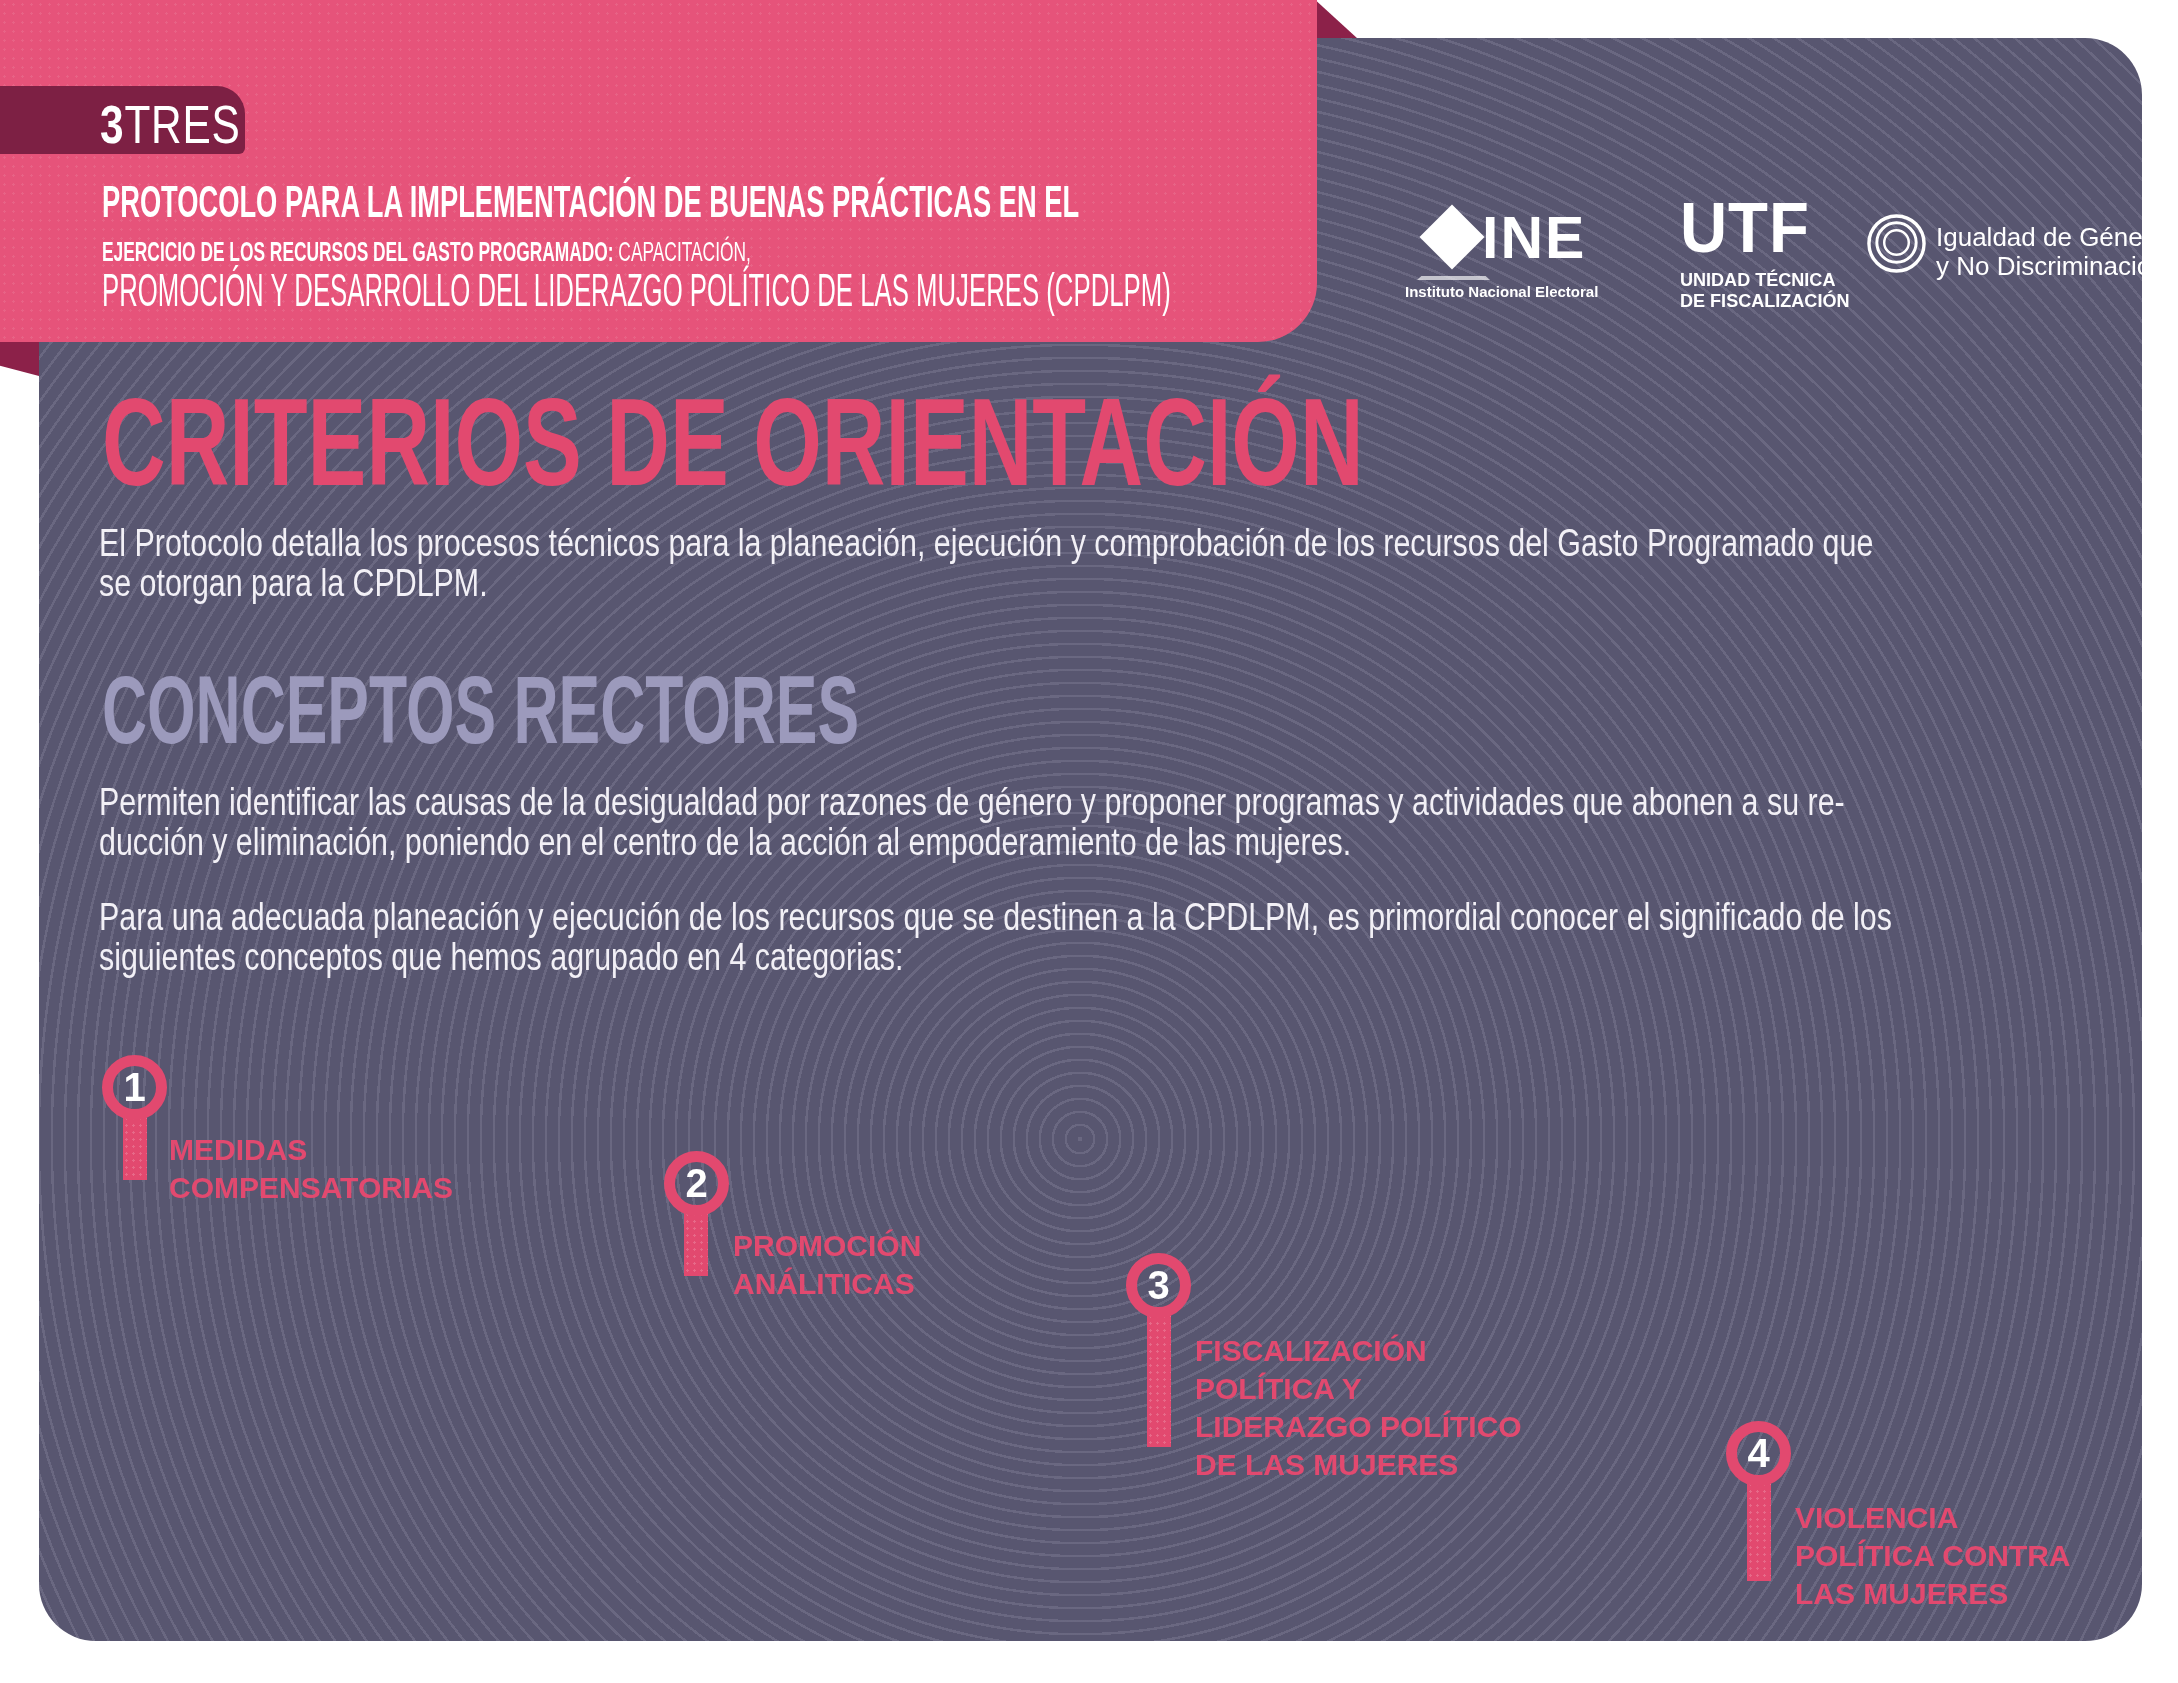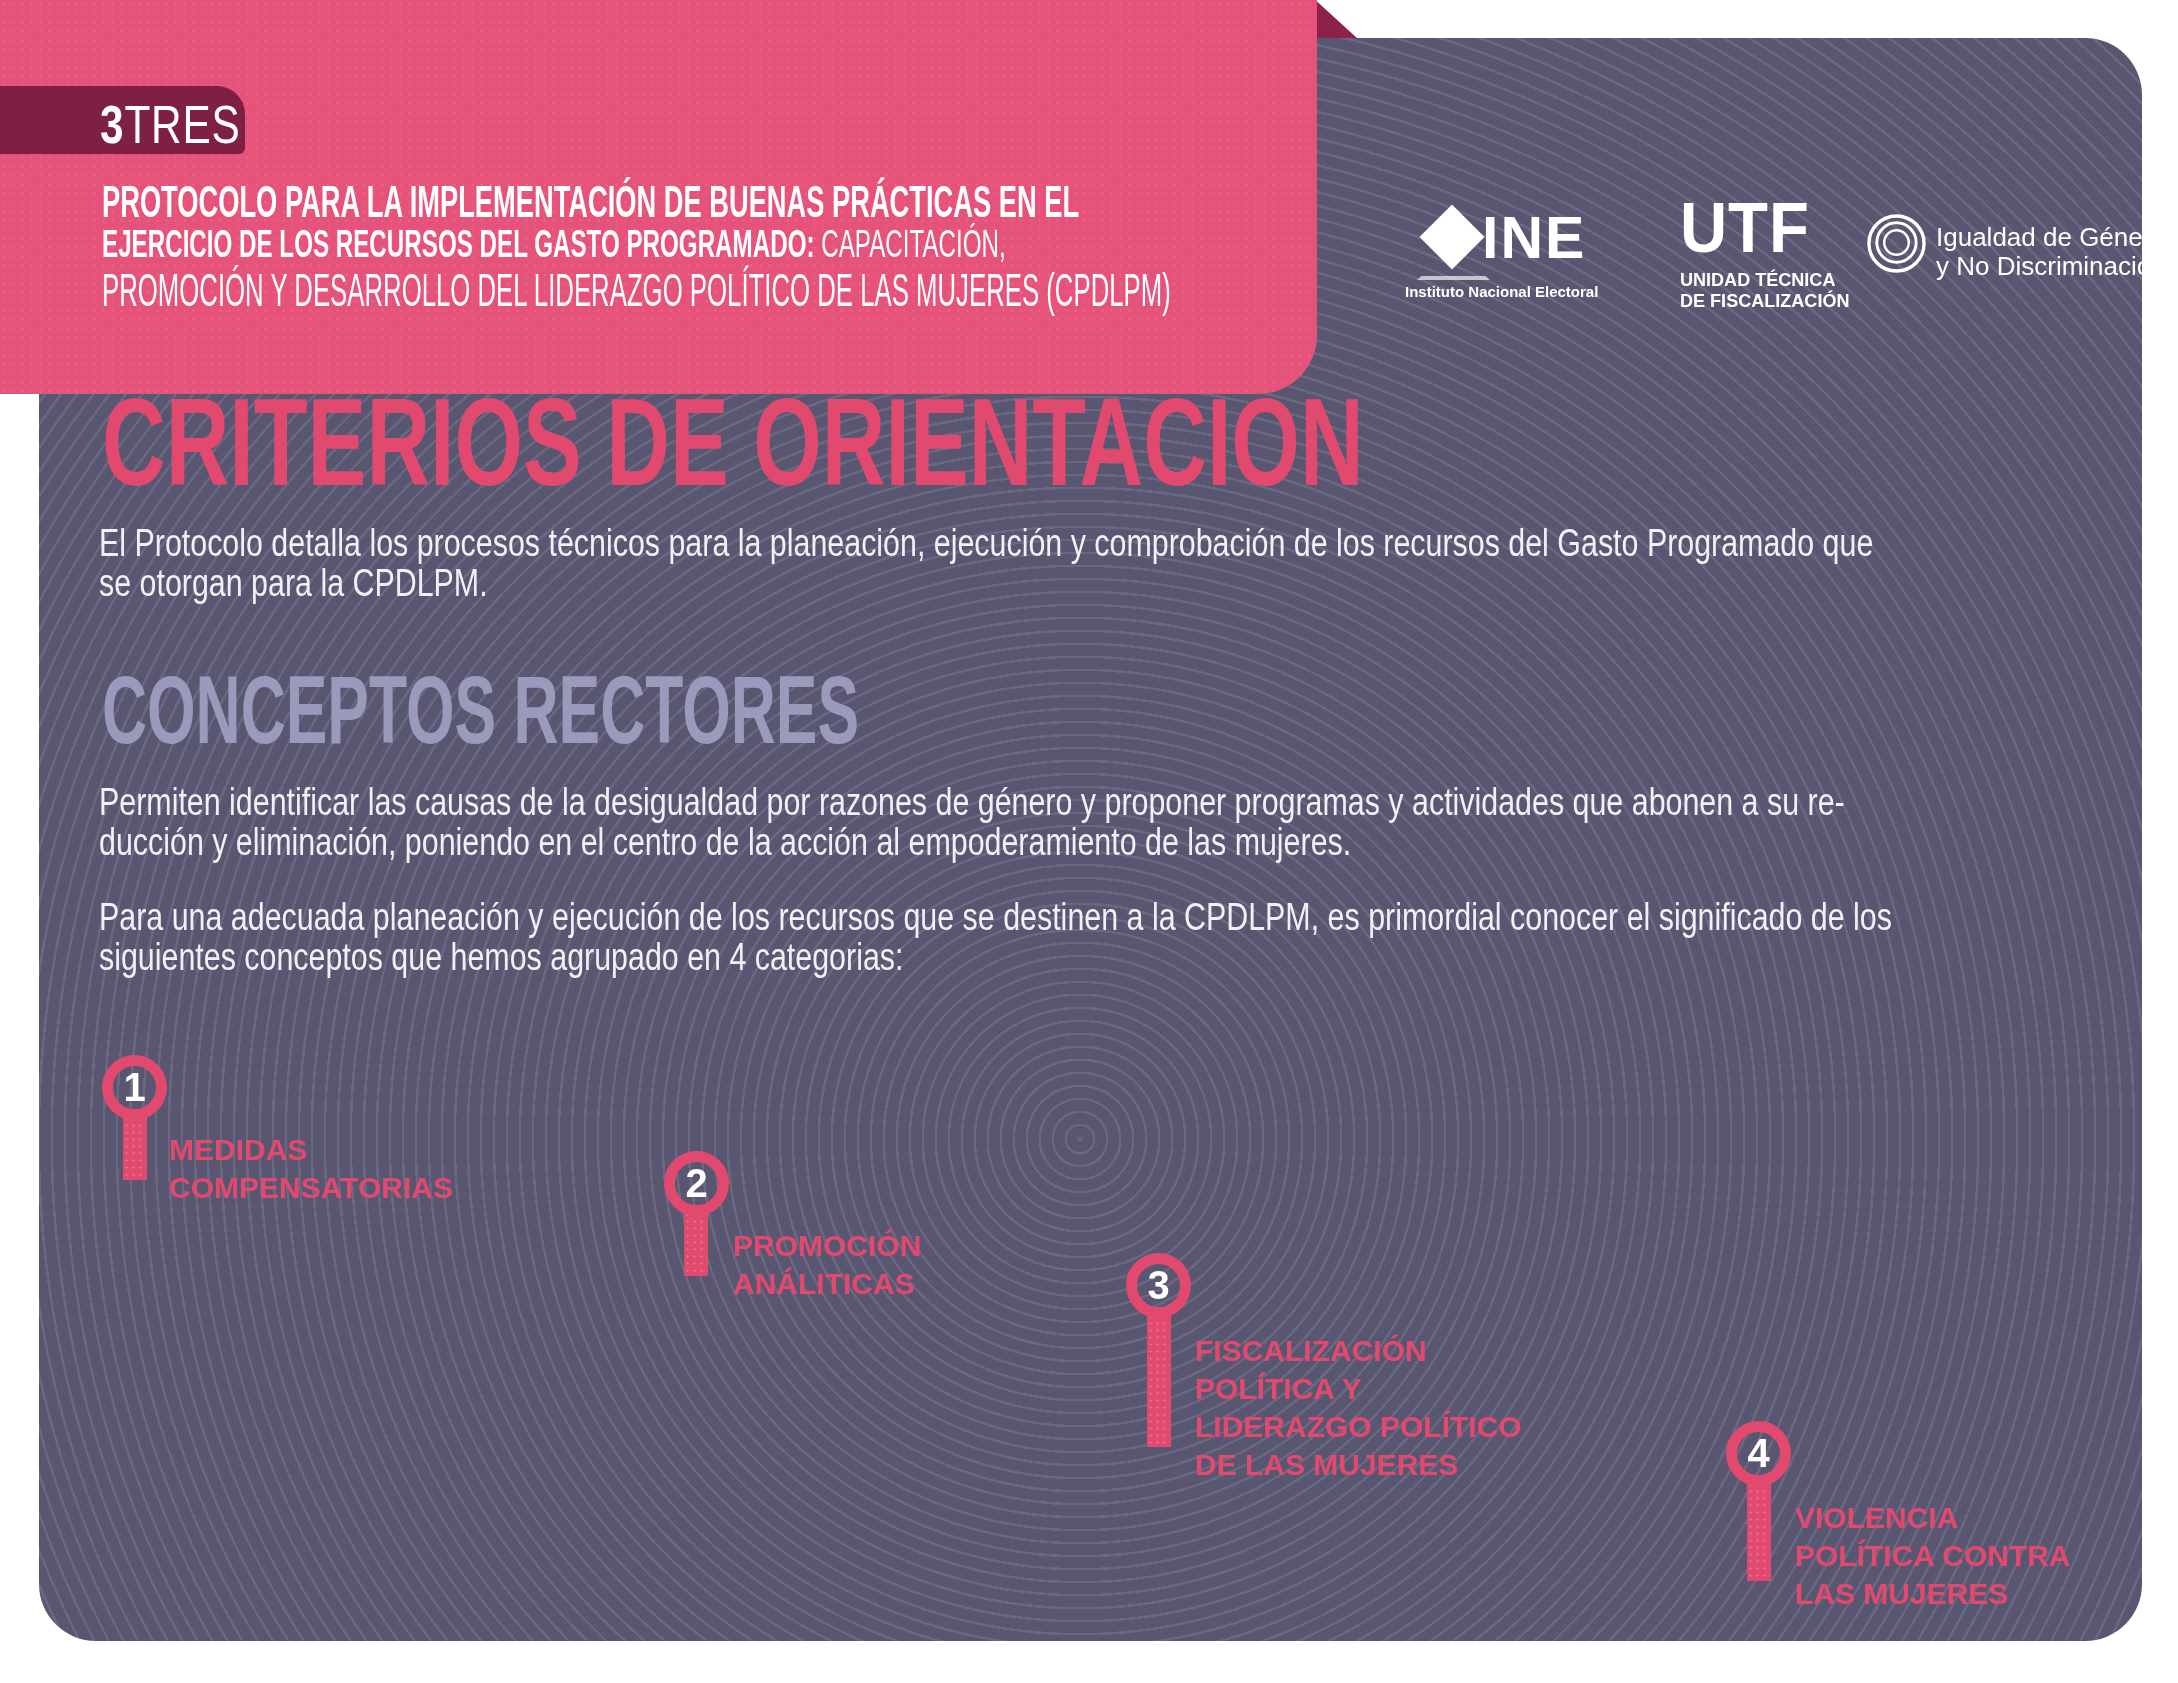--- a/index.html
+++ b/index.html
@@ -14,37 +14,37 @@
           rgba(225,222,242,0.13) 0 2.5px, transparent 2.5px 13px);}
 
   
   .fold{position:absolute;background:#8C2149;}
   .fold-tr{left:1317px;top:0;width:41px;height:39px;
         clip-path:polygon(0 4%,100% 100%,0 100%);}
   .fold-bl{left:0;top:342px;width:39px;height:34px;
         clip-path:polygon(0 0,100% 0,100% 100%,0 70%);}
 
   
-  .banner{position:absolute;left:0;top:0;width:1317px;height:394px;background:#E6537A;
+  .banner{position:absolute;left:0;top:0;width:1317px;height:342px;background:#E6537A;
         border-radius:0 0 59px 0;
         background-image:radial-gradient(rgba(255,255,255,0.09) 1.2px, transparent 1.4px);
         background-size:9px 9px;}
 
   .badge{position:absolute;left:0;top:86px;width:245px;height:68px;background:#7D2044;
         border-radius:0 28px 6px 0;color:#ffffff;}
   .badge-text{position:absolute;left:100px;top:8px;font-size:53px;transform:scaleX(0.8);
         transform-origin:0 0;white-space:nowrap;letter-spacing:1px;}
   .badge-num{font-weight:800;}
   .badge-word{font-weight:300;}
 
   .cond{display:inline-block;transform-origin:0 0;white-space:nowrap;}
 
   .title-line{position:absolute;left:102px;color:#ffffff;white-space:nowrap;}
   .title-l1{top:177px;font-size:44px;font-weight:bold;}
-  .title-l2{top:222px;font-size:39px;}
+  .title-l2{top:236px;font-size:28px;}
   .title-l3{top:263px;font-size:46px;font-weight:400;}
   .t-bold{font-weight:bold;}
   .t-light{font-weight:400;}
 
   
   .logo-white{color:#ffffff;}
   .ine-diamond{position:absolute;left:1390px;top:176px;width:46px;height:46px;background:#ffffff;
         transform:rotate(45deg);}
   .ine-slot{position:absolute;left:1378px;top:238px;width:73px;height:4px;
         background:rgba(255,255,255,0.65);clip-path:polygon(6% 0,94% 0,100% 100%,0 100%);}

